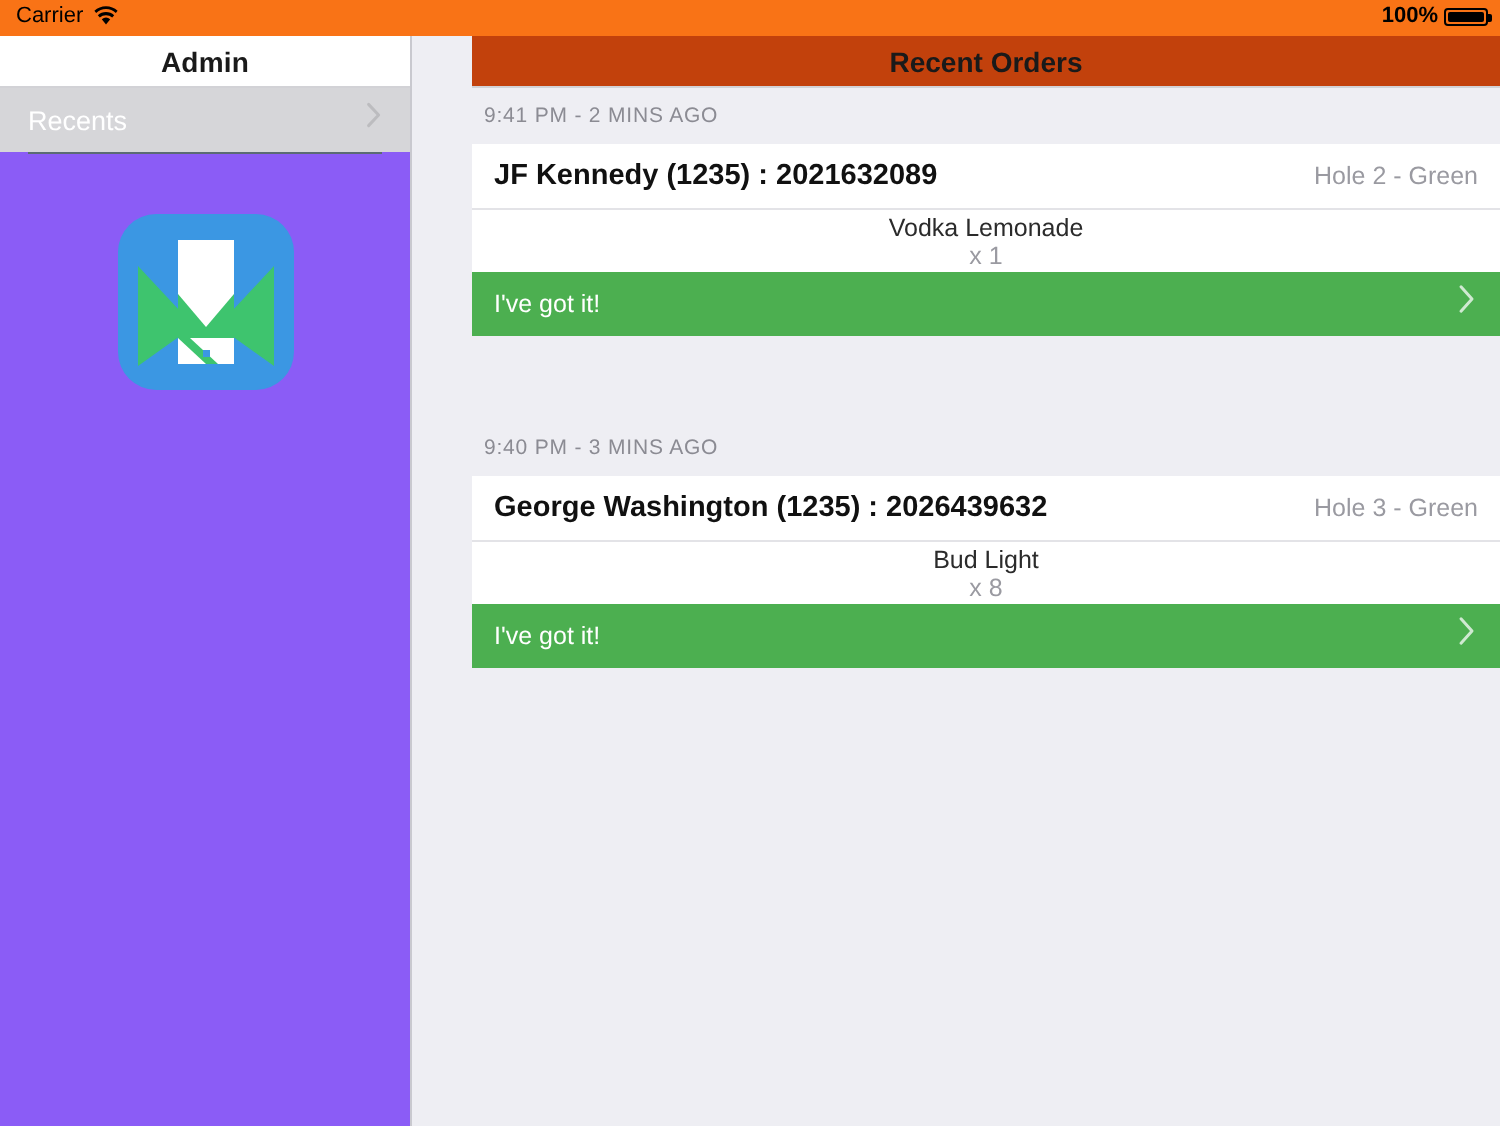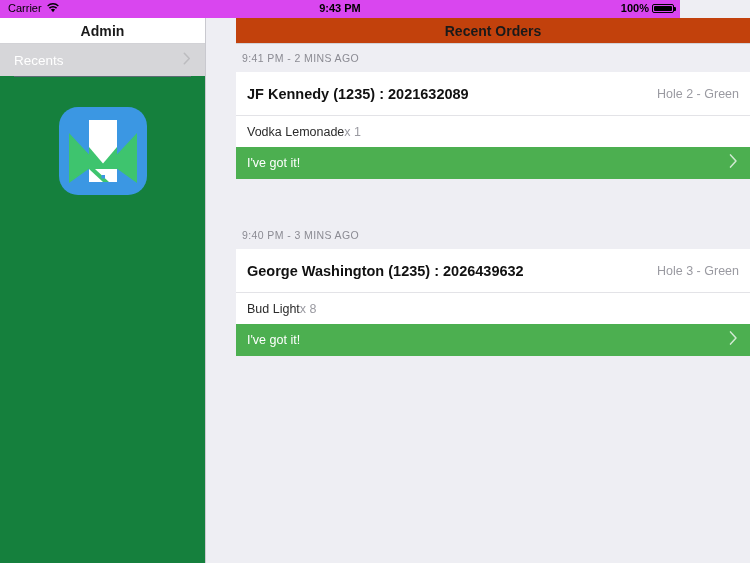--- a/index.html
+++ b/index.html
@@ -12,23 +12,23 @@
     overflow: hidden;
     font-family: "Liberation Sans", sans-serif;
     background: #eeeef3;
     -webkit-font-smoothing: antialiased;
   }
 
   
   .status-bar {
     position: absolute;
     top: 0; left: 0;
-    width: 680px;
+    width: 750px;
     height: 18px;
-    background: #d946ef;
+    background: #f97316;
     font-size: 11px;
     color: #000;
     z-index: 30;
   }
   .status-left {
     position: absolute;
     left: 8px; top: 2px;
     display: flex;
     align-items: center;
     gap: 5px;
@@ -72,21 +72,21 @@
     background: #000;
     border-radius: 1px;
   }
 
   
   .sidebar {
     position: absolute;
     top: 18px; left: 0;
     width: 206px;
     height: 545px;
-    background: #15803d;
+    background: #8b5cf6;
     border-right: 1px solid #c9c9cf;
     box-sizing: border-box;
     overflow: hidden;
   }
   .sidebar-header {
     height: 26px;
     background: #ffffff;
     border-bottom: 1px solid #d2d2d6;
     display: flex;
     align-items: center;
@@ -175,21 +175,21 @@
     display: flex;
     align-items: center;
     padding: 0 6px;
     font-size: 10.5px;
     letter-spacing: .4px;
     color: #8b8b93;
     background: #eeeef3;
     box-sizing: border-box;
   }
   .order-title-row {
-    height: 44px;
+    height: 33px;
     background: #ffffff;
     display: flex;
     align-items: center;
     justify-content: space-between;
     padding: 0 11px;
     box-sizing: border-box;
     border-bottom: 1px solid #e3e3e7;
   }
   .order-customer {
     font-size: 14.5px;
@@ -198,23 +198,24 @@
   }
   .order-location {
     font-size: 12.5px;
     color: #9a9aa1;
   }
   .order-item-row {
     height: 31px;
     background: #ffffff;
     display: flex;
     align-items: center;
-    justify-content: flex-start;
+    justify-content: center;
     padding: 0 11px;
     box-sizing: border-box;
+    flex-direction: column;
   }
   .item-name {
     font-size: 12.5px;
     color: #2b2b2b;
   }
   .item-qty {
     font-size: 12.5px;
     color: #9a9aa1;
   }
   .got-it-row {
@@ -254,21 +255,20 @@
   <div class="status-left">
     <span>Carrier</span>
     <span class="wifi-icon">
       <svg width="12" height="10" viewBox="0 0 12 10">
         <path d="M6 9.3 L3.9 6.6 A3.4 3.4 0 0 1 8.1 6.6 Z" fill="#000"></path>
         <path d="M1.9 4.6 A6 6 0 0 1 10.1 4.6 L9.1 5.8 A4.6 4.6 0 0 0 2.9 5.8 Z" fill="#000"></path>
         <path d="M0.2 2.4 A8.4 8.4 0 0 1 11.8 2.4 L10.9 3.5 A7 7 0 0 0 1.1 3.5 Z" fill="#000"></path>
       </svg>
     </span>
   </div>
-  <div class="status-center">9:43 PM</div>
   <div class="status-right">
     <span>100%</span>
     <span class="battery">
       <span class="battery-fill" style="right:1px;"></span>
     </span>
   </div>
 </div>
 
 <div class="sidebar">
 

